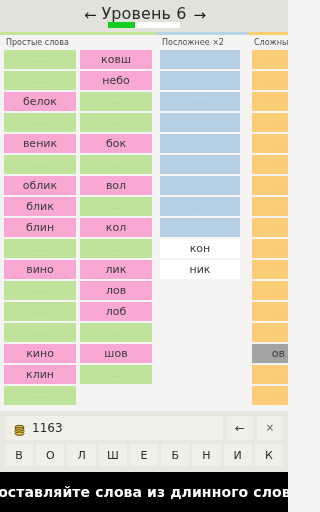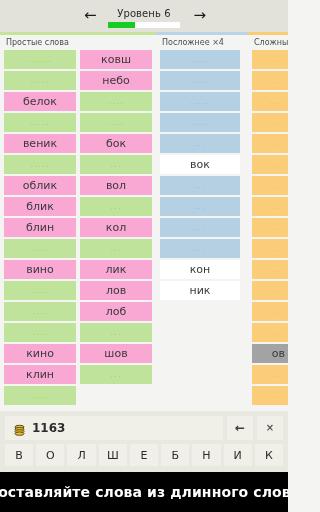--- a/index.html
+++ b/index.html
@@ -11,21 +11,21 @@
   }
   .app{position:relative;width:288px;height:512px;display:flex;flex-direction:column;}
 
   
   .header{
     position:relative;height:32px;flex:0 0 32px;
     background:#e2e2da;
     display:flex;align-items:center;justify-content:center;
   }
   .hdr-title{
-    font-size:10px;color:#2b2b2b;font-weight:400;
+    font-size:16px;color:#2b2b2b;font-weight:400;
     line-height:1;margin-bottom:5px;letter-spacing:.1px;
   }
   .arrow{
     position:absolute;top:8px;font-size:15px;color:#1c1c1c;
     line-height:1;user-select:none;
   }
   .arrow.left{left:84px;}
   .arrow.right{right:82px;}
   .progress-wrap{
     position:absolute;left:108px;bottom:4px;
@@ -76,21 +76,21 @@
   #col-hard .subcol{width:36px;}
   #col-hard .cell{background:#fccd78;text-align:right;padding-right:3px;box-sizing:border-box;}
   #col-hard .cell.solved{background:#a3a3a3;}
   #col-hard .cell.dots{color:#f0bd63;}
 
   
   .bottom{
     flex:0 0 auto;background:#e8e8e1;
     padding:5px 5px 6px 5px;box-sizing:border-box;
   }
-  .bottom-top{display:flex;align-items:center;gap:4px;font-weight:bold;}
+  .bottom-top{display:flex;align-items:center;gap:4px;}
   .coinbox{
     flex:1 1 auto;height:24px;background:#f0efe8;
     display:flex;align-items:center;gap:6px;padding-left:8px;
     box-sizing:border-box;
   }
   .coin-icon{width:13px;height:13px;flex:0 0 13px;position:relative;}
   .coins-label{font-size:12px;color:#2d2d2d;line-height:1;}
   .act-btn{
     width:26px;height:24px;background:#f0efe8;
     display:flex;align-items:center;justify-content:center;
@@ -169,29 +169,28 @@
             <div class="cell solved">лоб</div>
             <div class="cell dots">...</div>
             <div class="cell solved">шов</div>
             <div class="cell dots">...</div>
           </div>
       </div>
     </div>
 
     <div class="col" id="col-medium">
       <div class="col-accent"></div>
-      <div class="col-head">Посложнее ×4</div>
+      <div class="col-head">Посложнее ×2</div>
       <div class="col-body">
         <div class="subcol">
             <div class="cell dots">......</div>
             <div class="cell dots">.....</div>
             <div class="cell dots">.....</div>
             <div class="cell dots">.....</div>
             <div class="cell dots">...</div>
-            <div class="cell solved">вок</div>
             <div class="cell dots">...</div>
             <div class="cell dots">...</div>
             <div class="cell dots">...</div>
             <div class="cell dots">...</div>
             <div class="cell solved">кон</div>
             <div class="cell solved">ник</div>
           </div>
       </div>
     </div>
 

